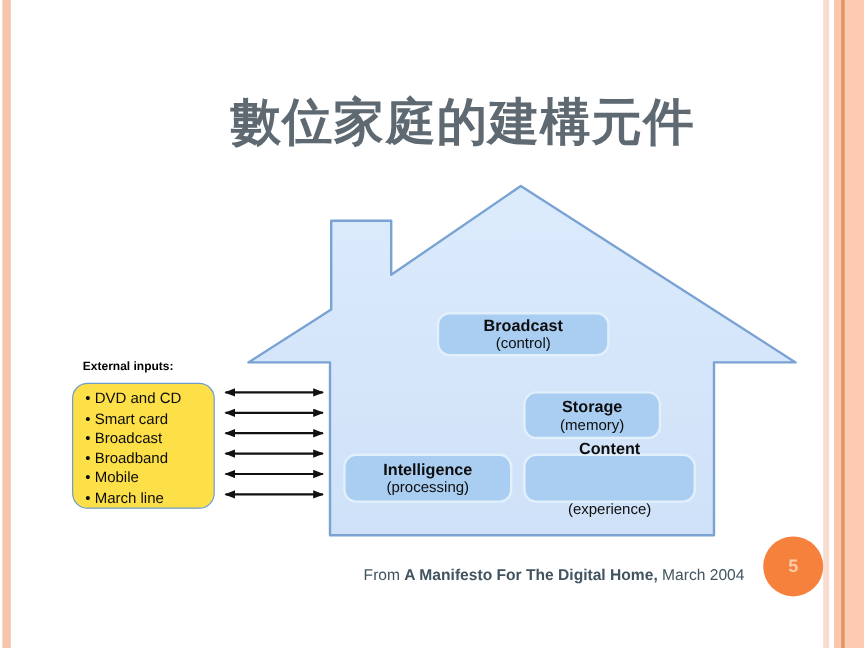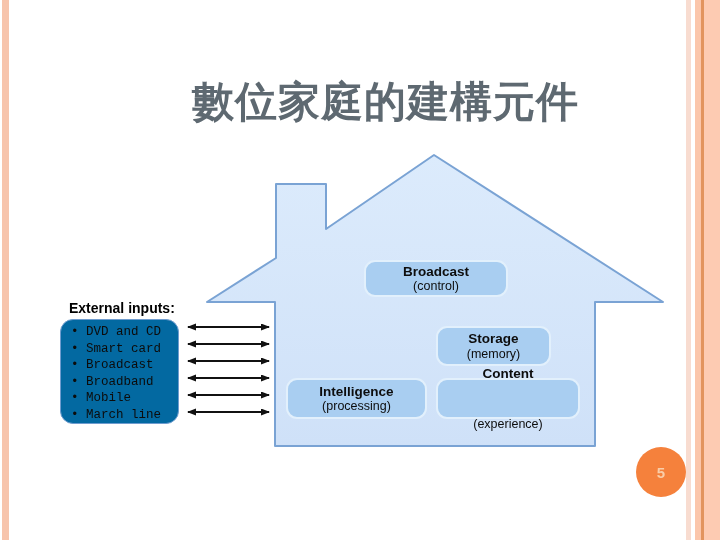--- a/index.html
+++ b/index.html
@@ -33,27 +33,26 @@
   .hbox-name{font-weight:bold;font-size:13.5px;}
   .hbox-sub{font-size:12.5px;text-align:center;}
   .box-interfaces{left:364px;top:260px;width:144px;height:37px;}
   .box-network{left:286px;top:326px;width:141px;height:40px;}
   .box-storage{left:436px;top:326px;width:115px;height:40px;}
   .box-intelligence{left:286px;top:378px;width:141px;height:41px;}
   .box-content{left:436px;top:378px;width:144px;height:41px;gap:36px;}
 
   
   .ext-heading{
-    position:absolute;left:69px;top:300px;font-size:14px;font-weight:bold;color:#000;
+    position:absolute;left:69px;top:300px;font-size:10px;font-weight:bold;color:#000;
   }
   .ext-box{
     position:absolute;left:60px;top:319px;width:119px;height:105px;
-    background:#0369a1;border:1px solid #6f9ccf;border-radius:13px;box-sizing:border-box;
+    background:#fde047;border:1px solid #6f9ccf;border-radius:13px;box-sizing:border-box;
     padding:4px 0 0 10px;
-    font-family:Liberation Mono, monospace;
   }
   .ext-item{
     font-size:12.5px;color:#0c0c0c;line-height:16.6px;white-space:nowrap;
   }
   .ext-item::before{content:"• ";}
 
   
   .footer{
     position:absolute;left:303px;top:471px;font-size:13px;color:#41545f;white-space:nowrap;
   }
@@ -121,16 +120,17 @@
   <div class="ext-heading">External inputs:</div>
   <div class="ext-box">
     <div class="ext-item">DVD and CD</div>
     <div class="ext-item">Smart card</div>
     <div class="ext-item">Broadcast</div>
     <div class="ext-item">Broadband</div>
     <div class="ext-item">Mobile</div>
     <div class="ext-item">March line</div>
   </div>
 
+  <div class="footer"><span>From </span><b>A Manifesto For The Digital Home,</b><span> March 2004</span></div>
 
   <div class="page-badge">5</div>
 
 </div>
 
 </body></html>

